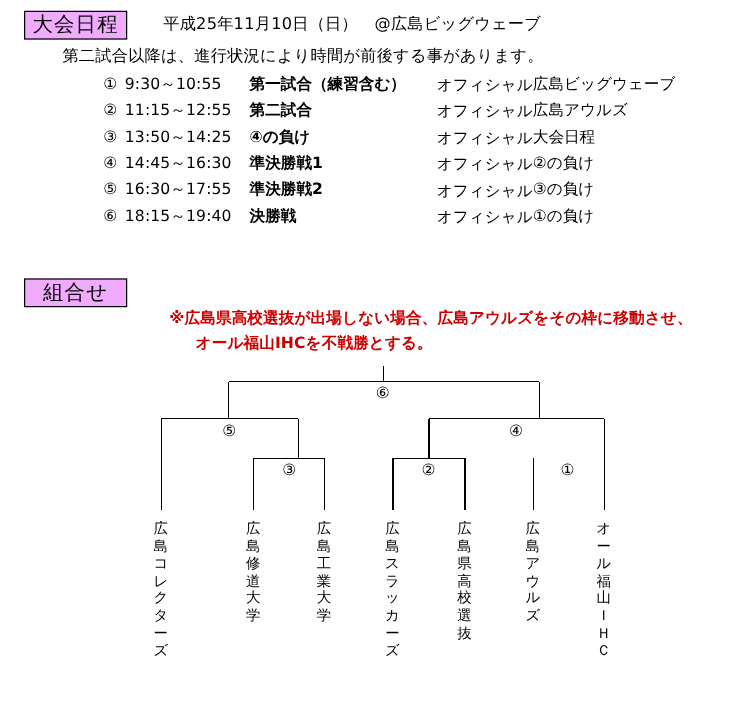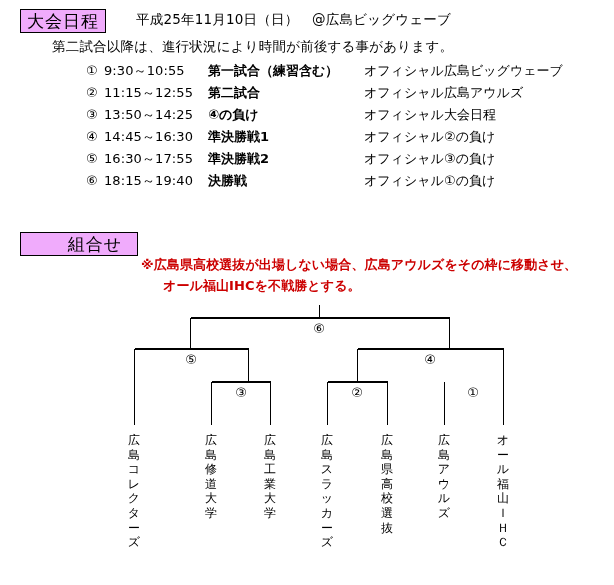--- a/index.html
+++ b/index.html
@@ -24,21 +24,21 @@
     position: absolute;
     border: 1px solid #000000;
     font-size: 17px;
     line-height: 22px;
     text-align: center;
     letter-spacing: 1px;
     white-space: nowrap;
     background: #f0abfc;
   }
   #schedule-label-box { left: 20px; top: 9px; width: 84px; height: 22px; }
-  #bracket-label-box  { left: 20px; top: 232px; width: 84px; height: 22px; padding-left: 32px; }
+  #bracket-label-box  { left: 20px; top: 232px; width: 84px; height: 22px; }
 
   
   .hdr-line {
     position: absolute;
     font-size: 13.5px;
     white-space: nowrap;
     letter-spacing: 0.2px;
     text-align: center;
   }
   #event-date-line { left: 136px; top: 11px; }

